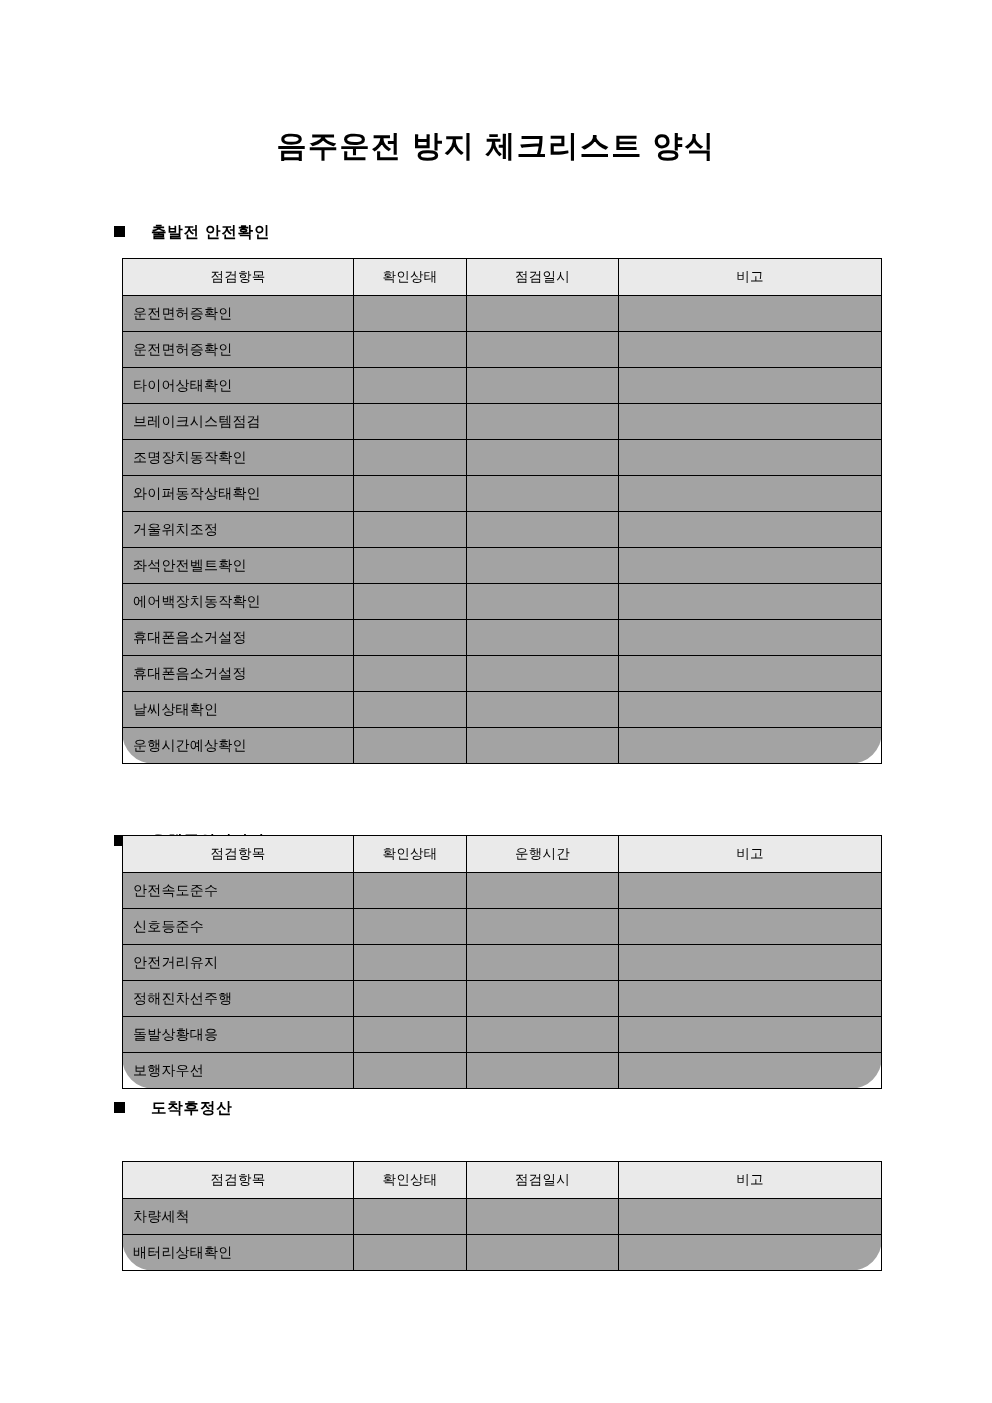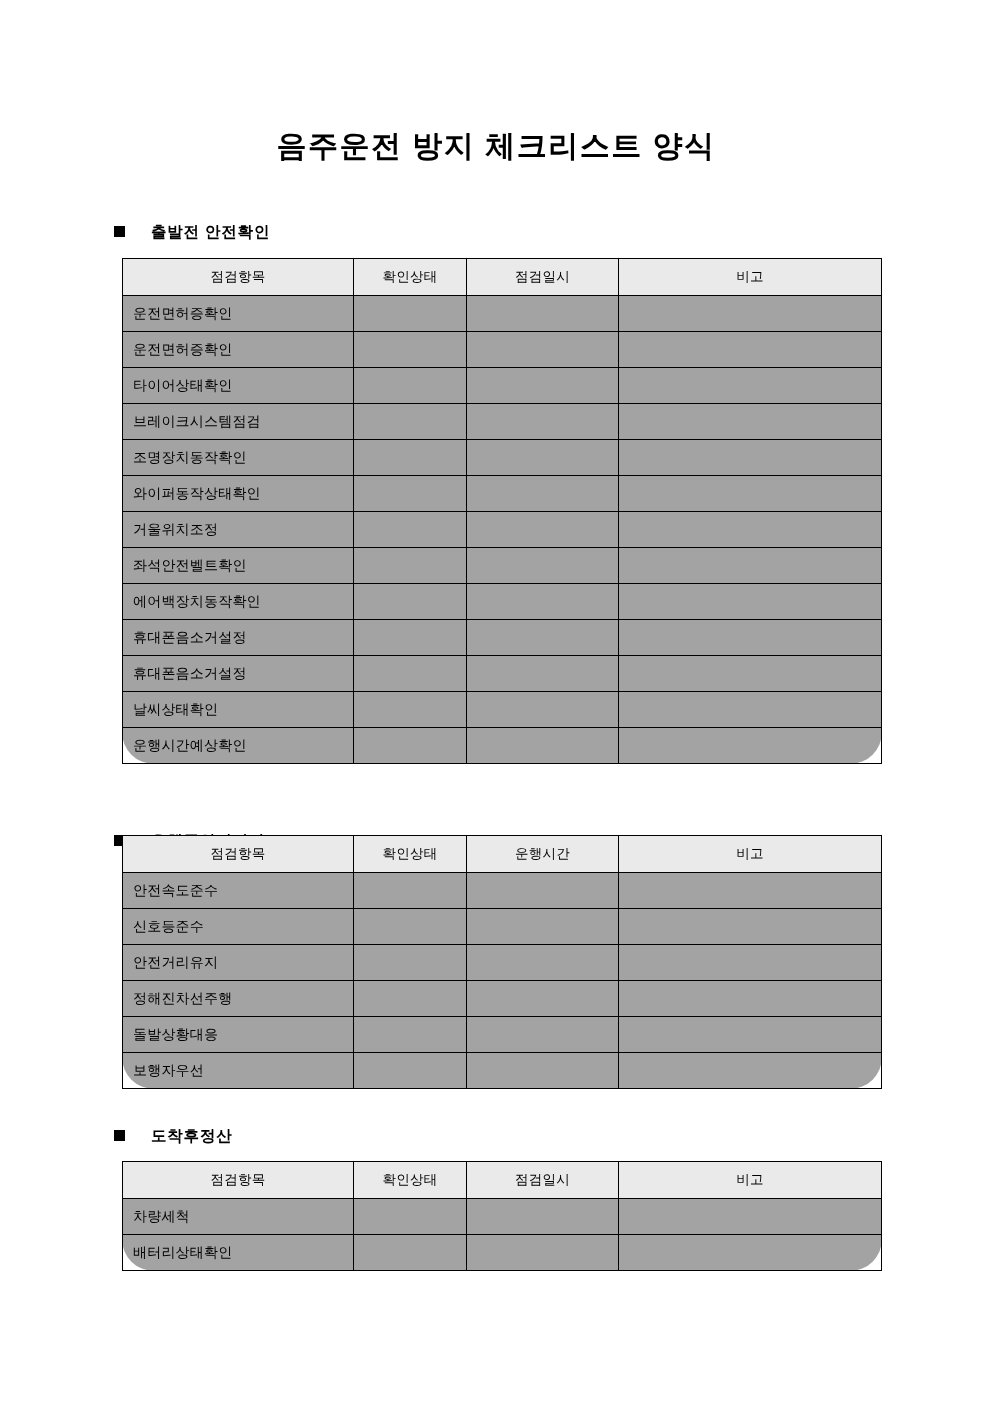--- a/index.html
+++ b/index.html
@@ -52,21 +52,21 @@
   }
   .bullet-square {
     display: inline-block;
     width: 11px;
     height: 11px;
     background: #000000;
     flex: 0 0 auto;
   }
   .sec1 { top: 224px; }
   .sec2 { top: 801px; margin-top: 32px; }
-  .sec3 { top: 1128px; text-align: center; }
+  .sec3 { top: 1100px; text-align: center; }
 
   
   .check-table {
     position: absolute;
     left: 122px;
     width: 759px;
     border-collapse: collapse;
     table-layout: fixed;
     font-size: 14px;
     background: #a3a3a3;

